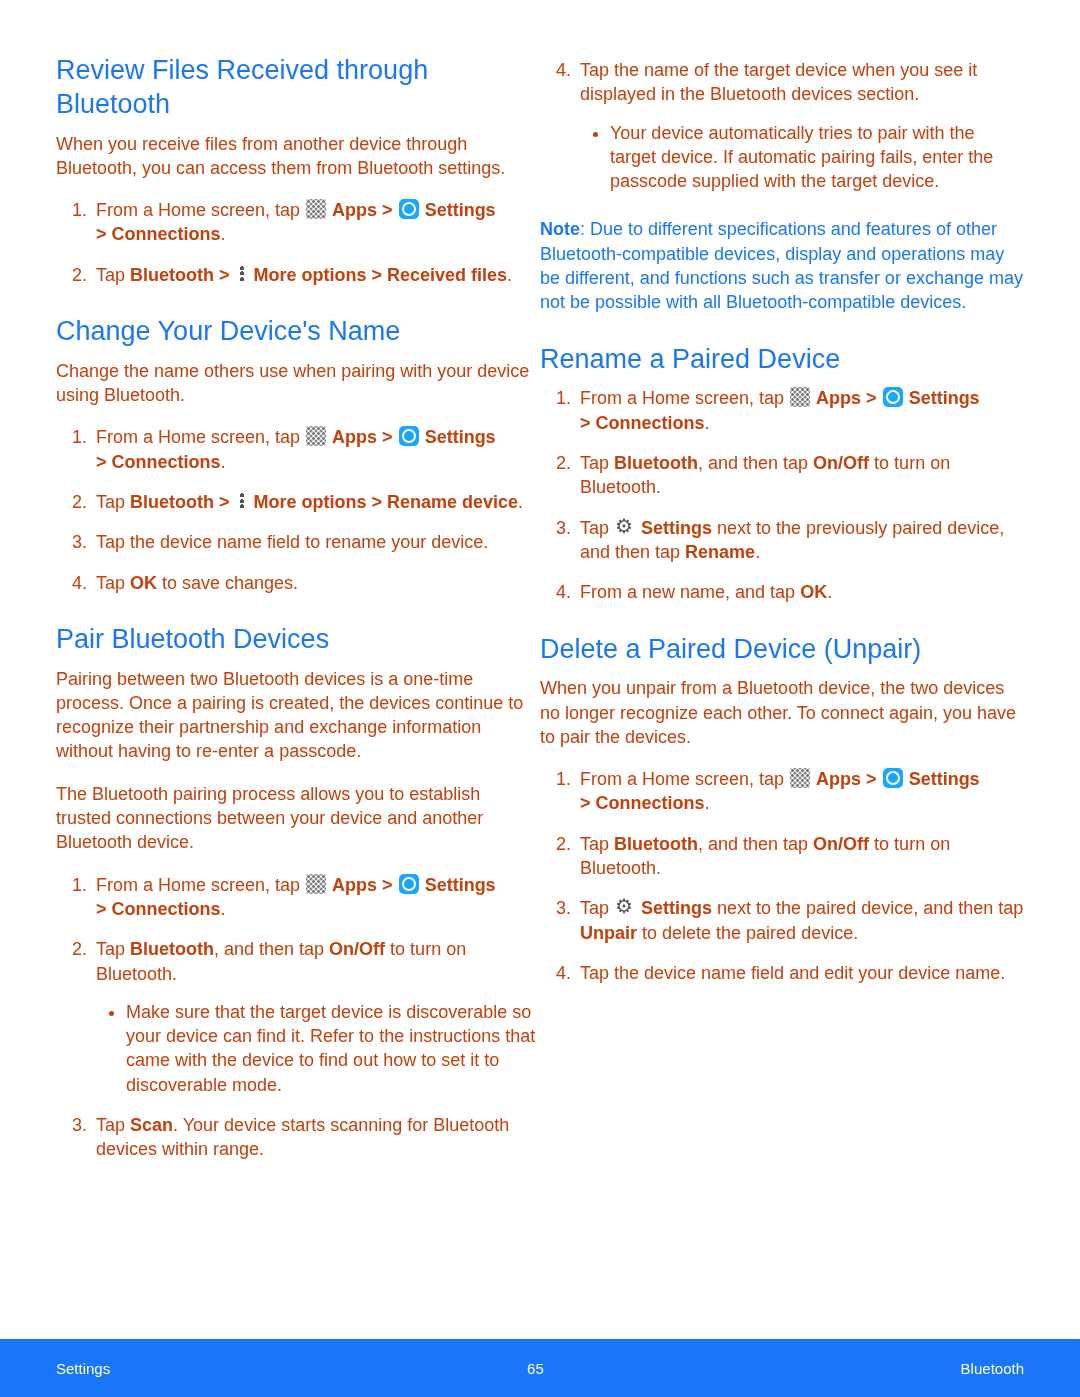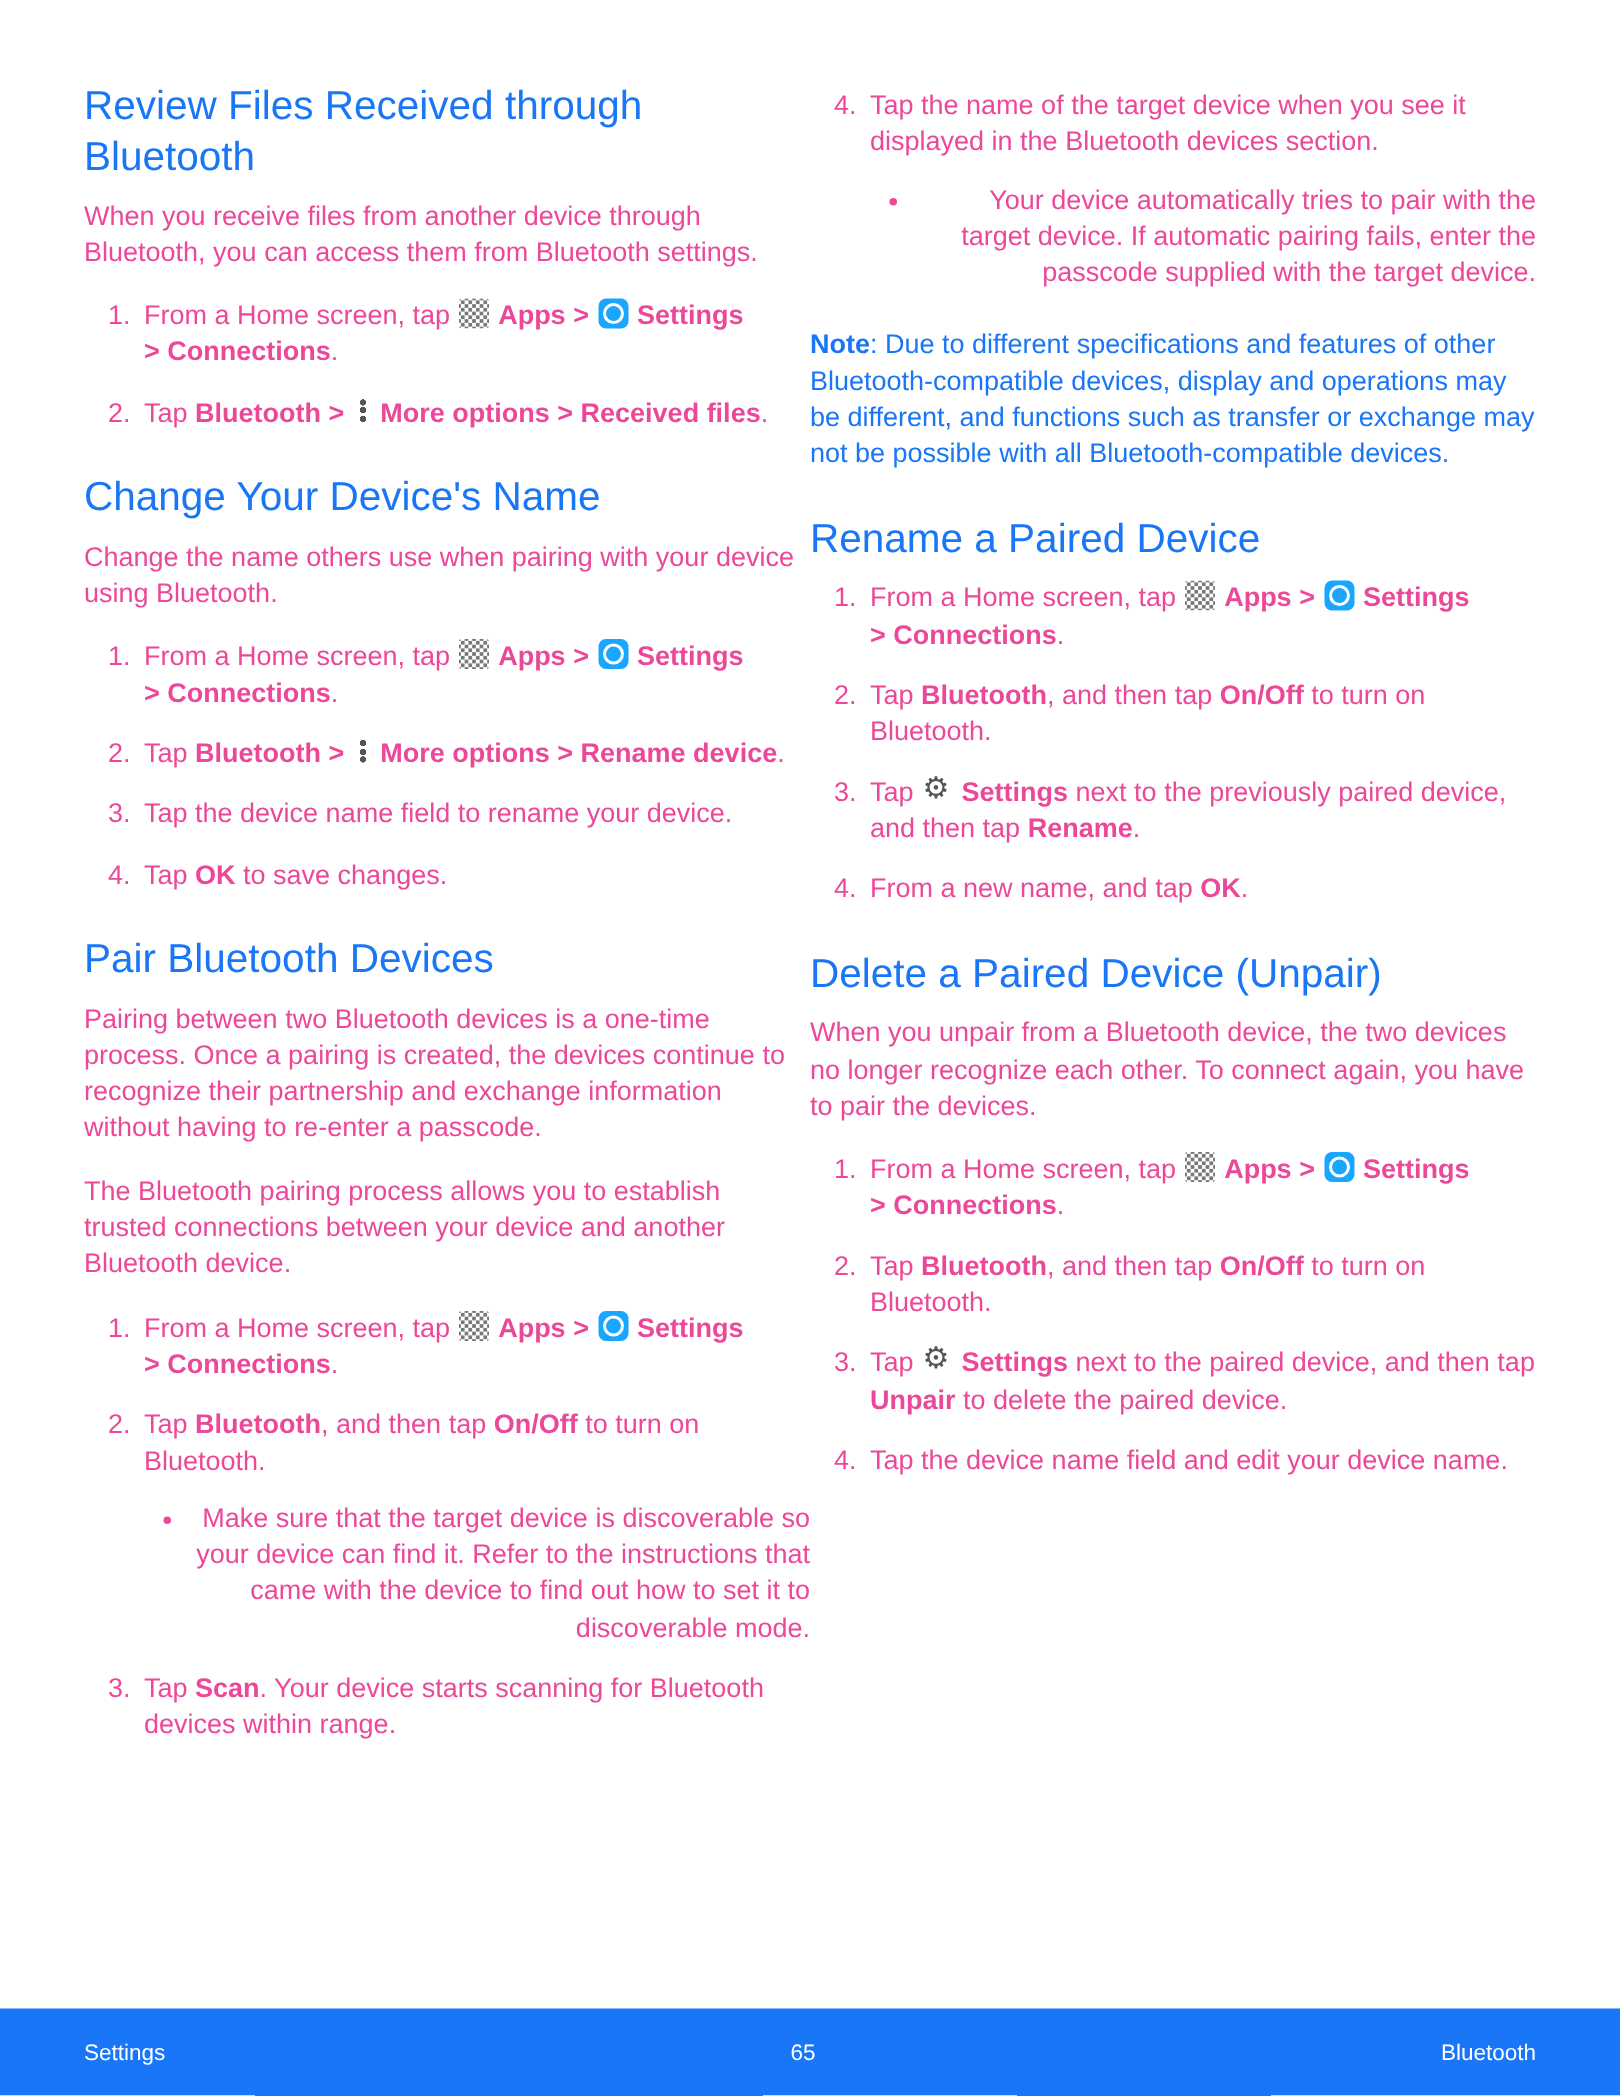--- a/index.html
+++ b/index.html
@@ -19,37 +19,36 @@
     min-width: 0;
   }
   h2 {
     color: #1976f6;
     font-size: 27px;
     font-weight: 400;
     line-height: 1.25;
     margin-bottom: 10px;
   }
   p, li {
-    color: #ec4899;
+    color: #c2410c;
     font-size: 18px;
     line-height: 1.35;
   }
   p { margin-bottom: 18px; }
   ol {
     list-style: decimal;
     padding-left: 36px;
     margin-bottom: 24px;
   }
   ol > li { margin-bottom: 16px; padding-left: 4px; }
   ul.sub {
     list-style: disc;
     padding-left: 30px;
     margin-top: 14px;
     margin-bottom: 0;
-    text-align: right;
   }
   ul.sub > li { margin-bottom: 14px; }
   .note { color: #1976f6; margin-bottom: 28px; }
   .section { margin-bottom: 28px; }
   .b { font-weight: 700; }
 
   .icon {
     display: inline-block;
     vertical-align: -3px;
     width: 20px;

